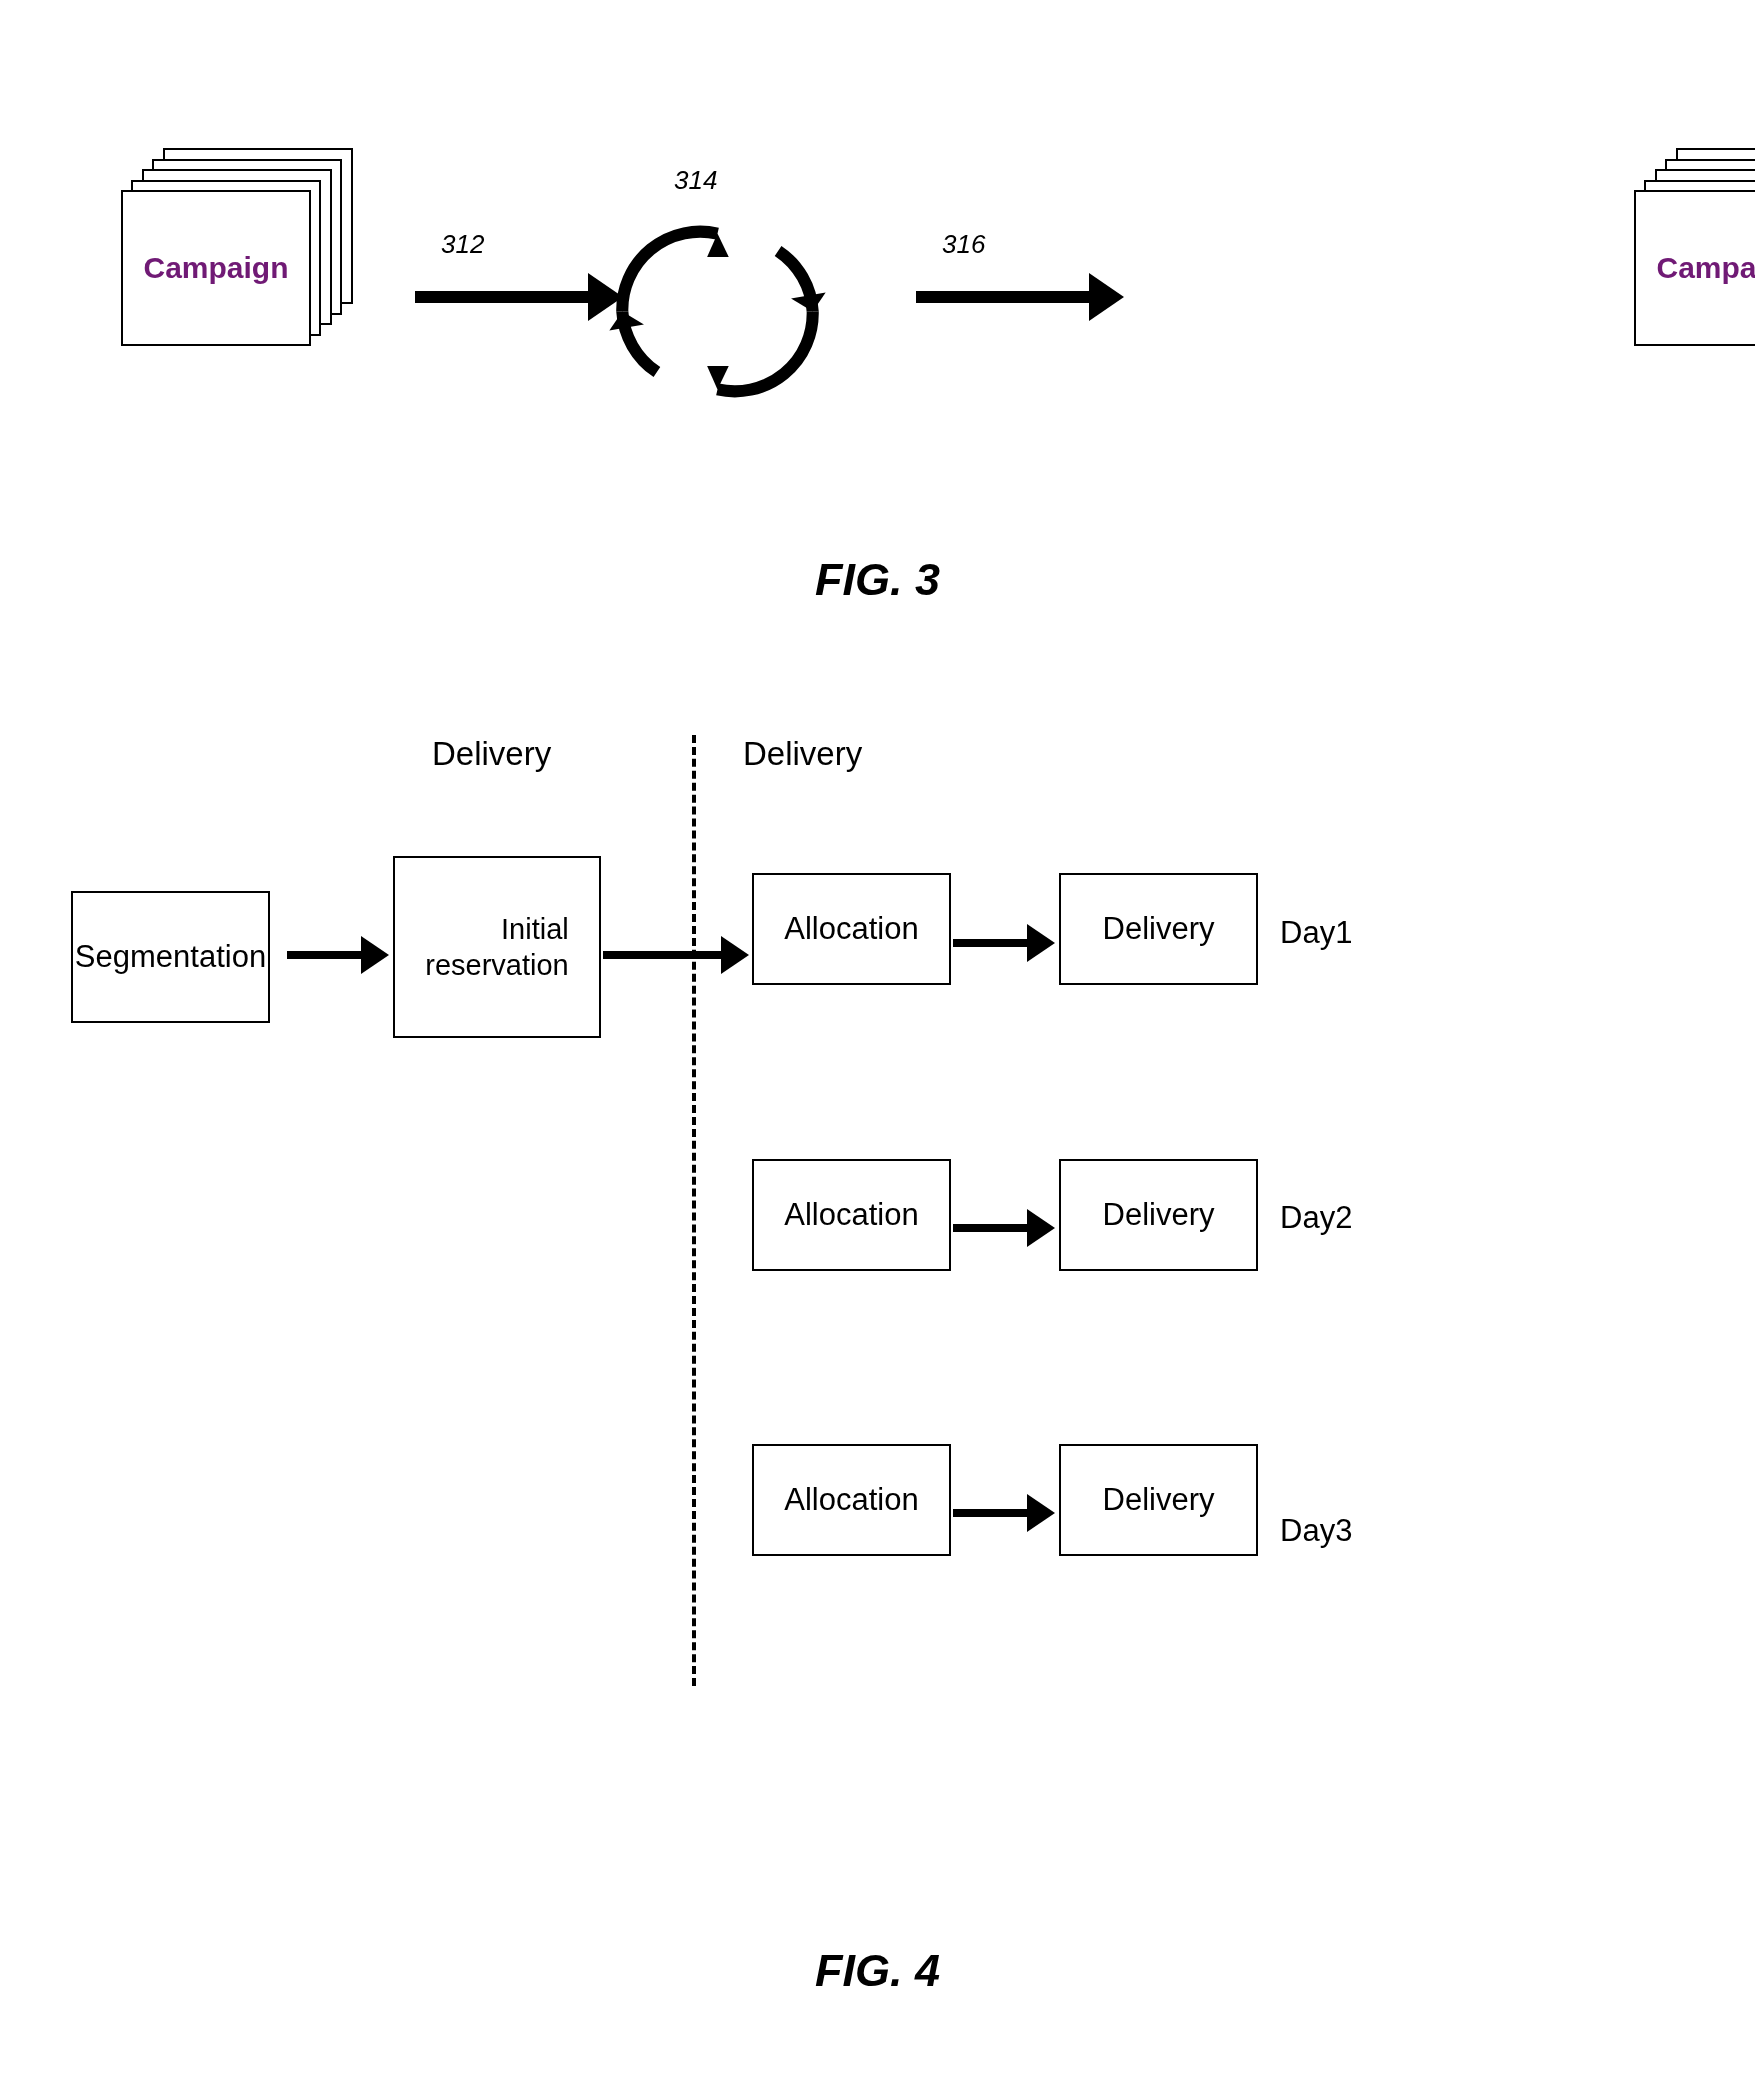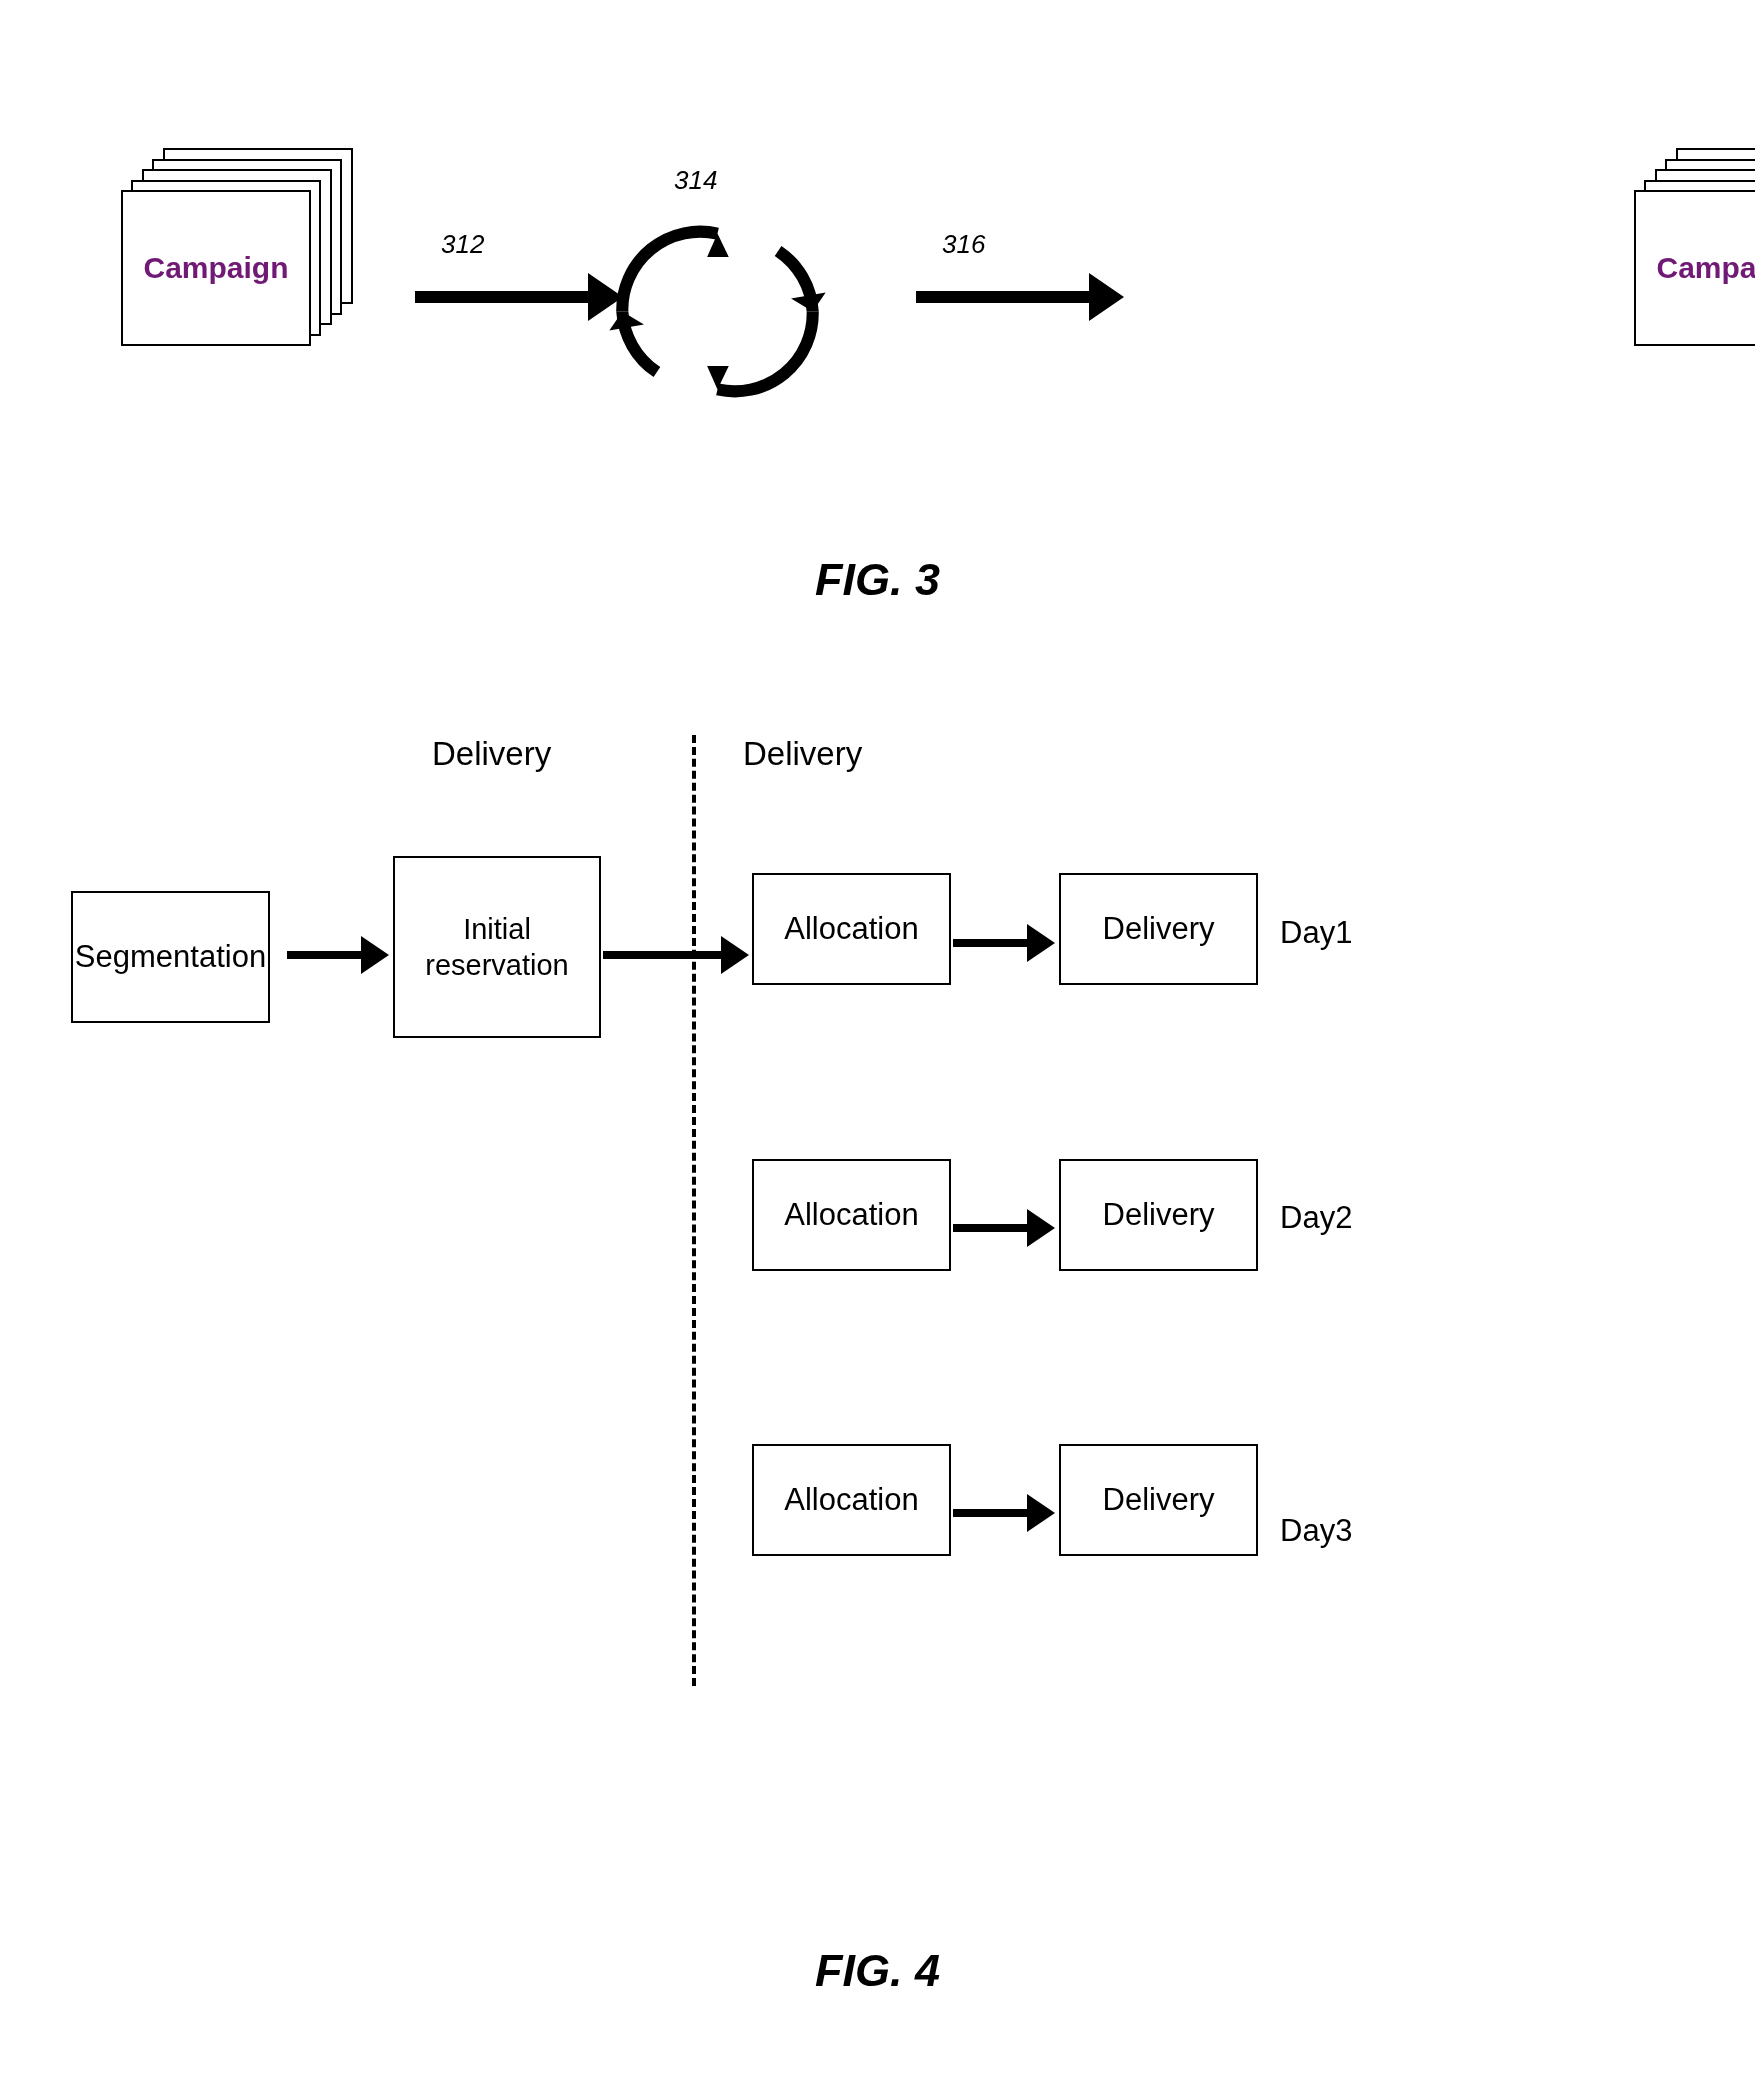--- a/index.html
+++ b/index.html
@@ -256,21 +256,21 @@
     <div class="box" style="left:2px; top:156px; width:199px; height:132px;">
       <span>Segmentation</span>
     </div>
 
     <div class="arrow-fig4" style="left:218px; top:201px; width:104px;">
       <div class="arrow-body" style="width:74px;"></div>
       <div class="arrow-head-outline"></div>
     </div>
 
     <div class="box" style="left:324px; top:121px; width:208px; height:182px; font-size:29px;">
-      <span style="display:block; text-align:center; line-height:1.25;">Initial<br>reservation</span>
+      <span style="display:block; text-align:right; line-height:1.25;">Initial<br>reservation</span>
     </div>
 
     <div class="arrow-fig4" style="left:534px; top:201px; width:147px;">
       <div class="arrow-body" style="width:118px;"></div>
       <div class="arrow-head-outline"></div>
     </div>
 
     <div class="box" style="left:683px; top:138px; width:199px; height:112px;">
       <span>Allocation</span>
     </div>

